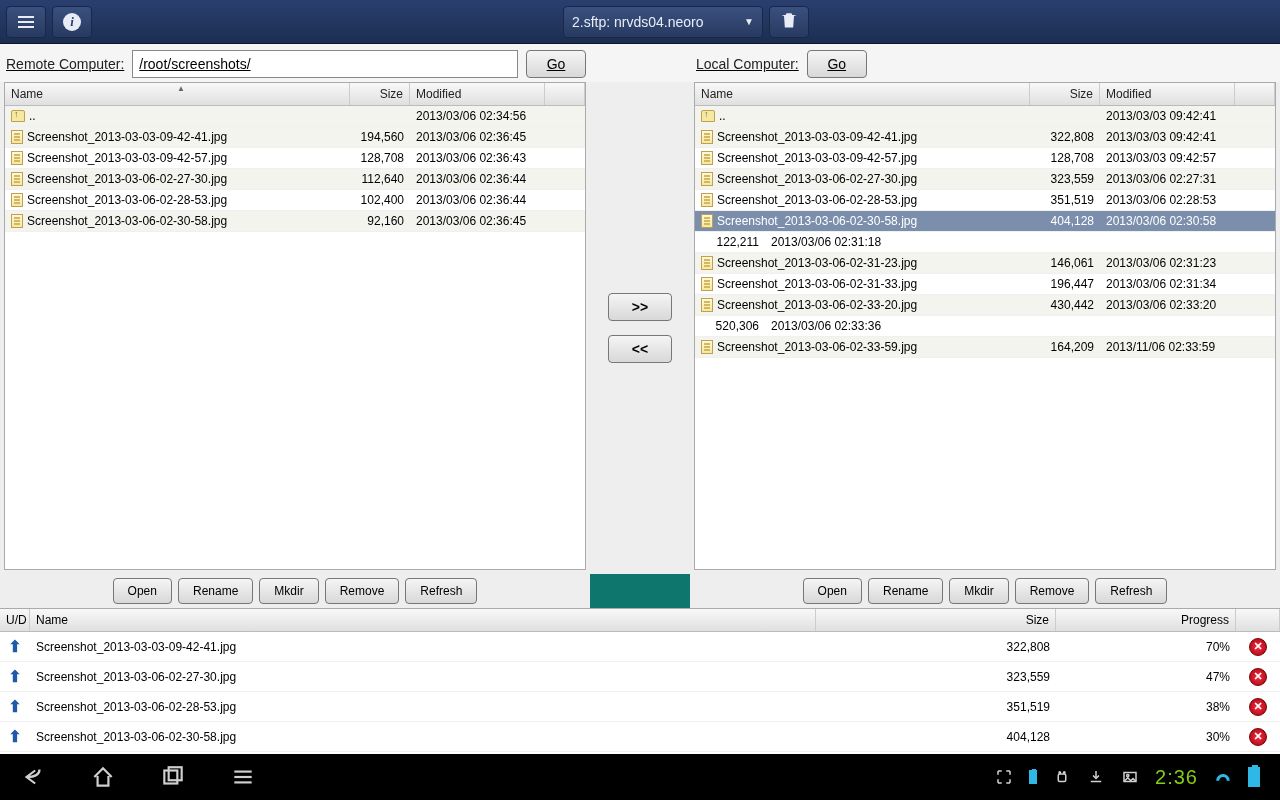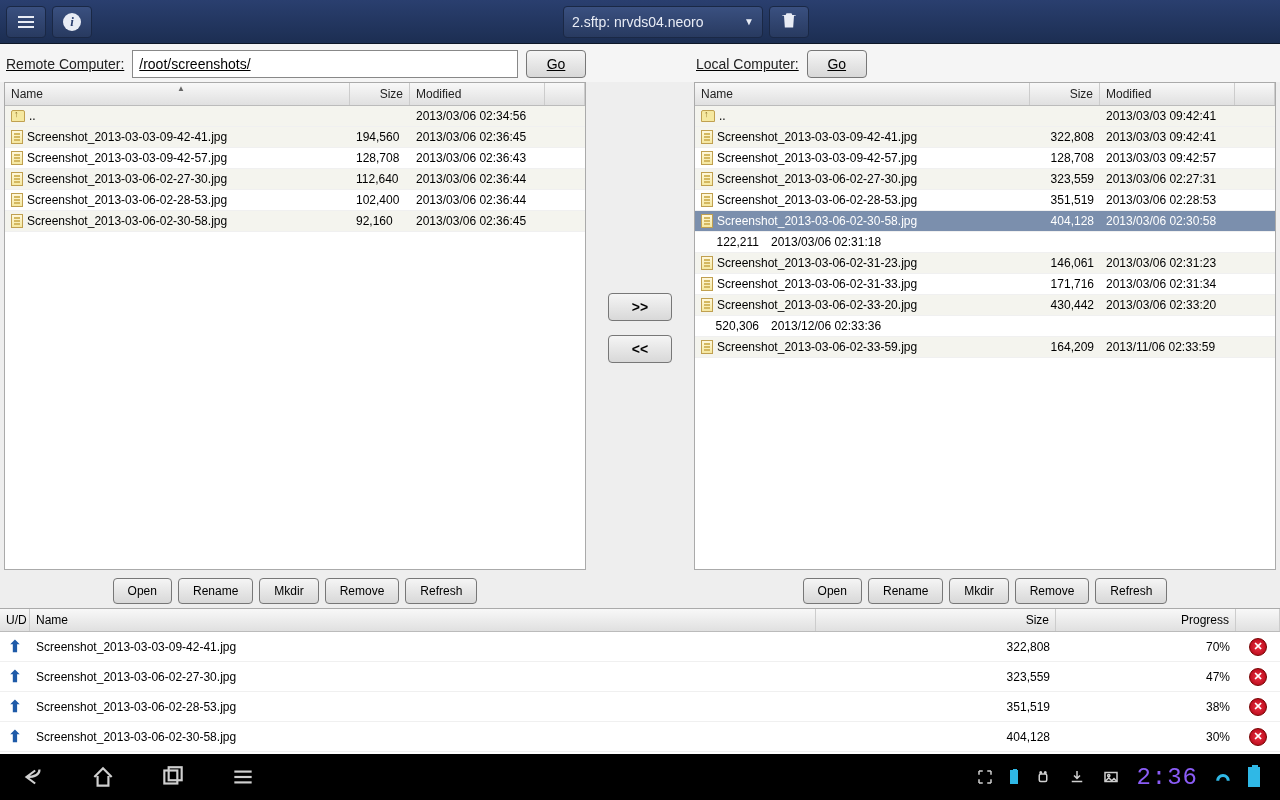--- a/index.html
+++ b/index.html
@@ -32,36 +32,36 @@
 .th-mod{ width:135px;}
 .th-end{ width:40px; border-right:none;}
 .sort-ind{ position:absolute; left:50%; top:1px; font-size:8px; color:#666;}
 
 .rows{ flex:1; overflow:auto;}
 .row{ display:flex; align-items:center; font-size:12px; height:21px; border-bottom:1px solid #f0f0f0;}
 .row.alt{ background:#f4f4ee;}
 .row.sel{ background:#7b8fad; color:#fff;}
 .row .cell{ padding:0 6px; white-space:nowrap; overflow:hidden;}
 .cell-name{ flex:1; display:flex; align-items:center; gap:4px;}
-.cell-size{ width:60px; }
+.cell-size{ width:60px; text-align:right;}
 .cell-size-l{ width:70px; text-align:right;}
 .cell-mod{ width:135px;}
 .cell-end{ width:40px;}
 .file-ic{ width:12px; height:14px; background:linear-gradient(#fff8dc,#f5e8a0); border:1px solid #c0a050; position:relative; flex-shrink:0;}
 .file-ic::after{content:""; position:absolute; top:2px; left:2px; right:2px; height:2px; background:#d4b860; box-shadow:0 3px #d4b860, 0 6px #d4b860;}
 .updir-ic{ width:14px; height:12px; background:#f5e8a0; border:1px solid #c0a050; border-radius:2px 2px 0 0; position:relative; flex-shrink:0;}
 .updir-ic::before{content:"↑"; position:absolute; font-size:9px; left:2px; top:-2px; color:#8a6d20;}
 
 .mid-col{ width:100px; display:flex; flex-direction:column; align-items:center; justify-content:center; gap:14px;}
 .xfer-btn{ width:64px; height:28px; background:linear-gradient(#f5f5f5,#d8d8d8); border:1px solid #777; border-radius:4px; font-size:14px; cursor:pointer; font-weight:bold;}
 
 .action-row{ display:flex; gap:6px; justify-content:center; padding:4px; background:#eee;}
 .act-btn{ height:26px; padding:0 14px; background:linear-gradient(#f5f5f5,#d8d8d8); border:1px solid #777; border-radius:4px; font-size:12px; cursor:pointer;}
 
-.actions-wrap{ display:flex; background:#0f766e;}
+.actions-wrap{ display:flex; background:#0f766e;align-items:flex-end;}
 .actions-half{ flex:1;}
 
 .queue{ border-top:1px solid #aaa; background:#fff;}
 .qhead{ display:flex; background:linear-gradient(#f8f8f8,#e0e0e0); border-bottom:1px solid #bbb; font-size:12px;}
 .qhead .th{ padding:4px 6px; border-right:1px solid #ccc;}
 .qh-ud{ width:30px;text-align:center;}
 .qh-name{ flex:1;}
 .qh-size{ width:240px; text-align:right;}
 .qh-prog{ width:180px; text-align:right;}
 .qh-end{ width:44px; border-right:none;}
@@ -73,21 +73,21 @@
 .qc-size{ width:240px; text-align:right;}
 .qc-prog{ width:180px; text-align:right;}
 .qc-end{ width:44px; display:flex; justify-content:center;}
 .cancel-x{ width:18px; height:18px; border-radius:50%; background:radial-gradient(#e34,#a01); color:#fff; font-size:11px; font-weight:bold; display:flex; align-items:center; justify-content:center; cursor:pointer; border:1px solid #700;}
 
 .navbar{ position:absolute; bottom:0; left:0; right:0; height:46px; background:#000; display:flex; align-items:center; padding:0 20px; gap:44px;}
 .nav-ic{ color:#d0d0d0; cursor:pointer; display:flex; align-items:center; justify-content:center;}
 .nav-ic svg{ width:26px; height:26px; fill:none; stroke:#d0d0d0; stroke-width:2;}
 .nav-right{ margin-left:auto; display:flex; align-items:center; gap:16px;}
 .nav-right svg{ width:18px; height:18px;}
-.clock{ color:#8b5cf6; font-size:24px; letter-spacing:1px; font-family:Liberation Mono, monospace;}
+.clock{ color:#84cc16; font-size:20px; letter-spacing:1px; font-family:Liberation Sans, sans-serif;}
 .wifi svg{ fill:#2fb8e6; stroke:none;}
 .batt{ width:12px; height:20px; border:1px solid #2fb8e6; background:#2fb8e6; position:relative;}
 .batt::before{content:""; position:absolute; top:-3px; left:3px; width:6px; height:2px; background:#2fb8e6;}
 .sm-batt{ width:8px; height:14px; background:#2fb8e6; border:1px solid #2fb8e6; position:relative;}
 .sm-batt::before{content:""; position:absolute; top:-2px; left:2px; width:4px; height:1px; background:#2fb8e6;}
 </style>
 </head>
 <body>
 
 <div class="topbar">
@@ -277,36 +277,36 @@
             </div>
     <div class="cell cell-size-l">146,061</div>
     <div class="cell cell-mod">2013/03/06 02:31:23</div>
     <div class="cell cell-end"></div>
           </div>
           <div class="row">
     <div class="cell cell-name">
               <span class="file-ic"></span>
               <span>Screenshot_2013-03-06-02-31-33.jpg</span>
             </div>
-    <div class="cell cell-size-l">171,716</div>
+    <div class="cell cell-size-l">196,447</div>
     <div class="cell cell-mod">2013/03/06 02:31:34</div>
     <div class="cell cell-end"></div>
           </div>
           <div class="row alt">
     <div class="cell cell-name">
               <span class="file-ic"></span>
               <span>Screenshot_2013-03-06-02-33-20.jpg</span>
             </div>
     <div class="cell cell-size-l">430,442</div>
     <div class="cell cell-mod">2013/03/06 02:33:20</div>
     <div class="cell cell-end"></div>
           </div>
           <div class="row">
     <div class="cell cell-size-l">520,306</div>
-    <div class="cell cell-mod">2013/12/06 02:33:36</div>
+    <div class="cell cell-mod">2013/03/06 02:33:36</div>
     <div class="cell cell-end"></div>
           </div>
           <div class="row alt">
     <div class="cell cell-name">
               <span class="file-ic"></span>
               <span>Screenshot_2013-03-06-02-33-59.jpg</span>
             </div>
     <div class="cell cell-size-l">164,209</div>
     <div class="cell cell-mod">2013/11/06 02:33:59</div>
     <div class="cell cell-end"></div>

